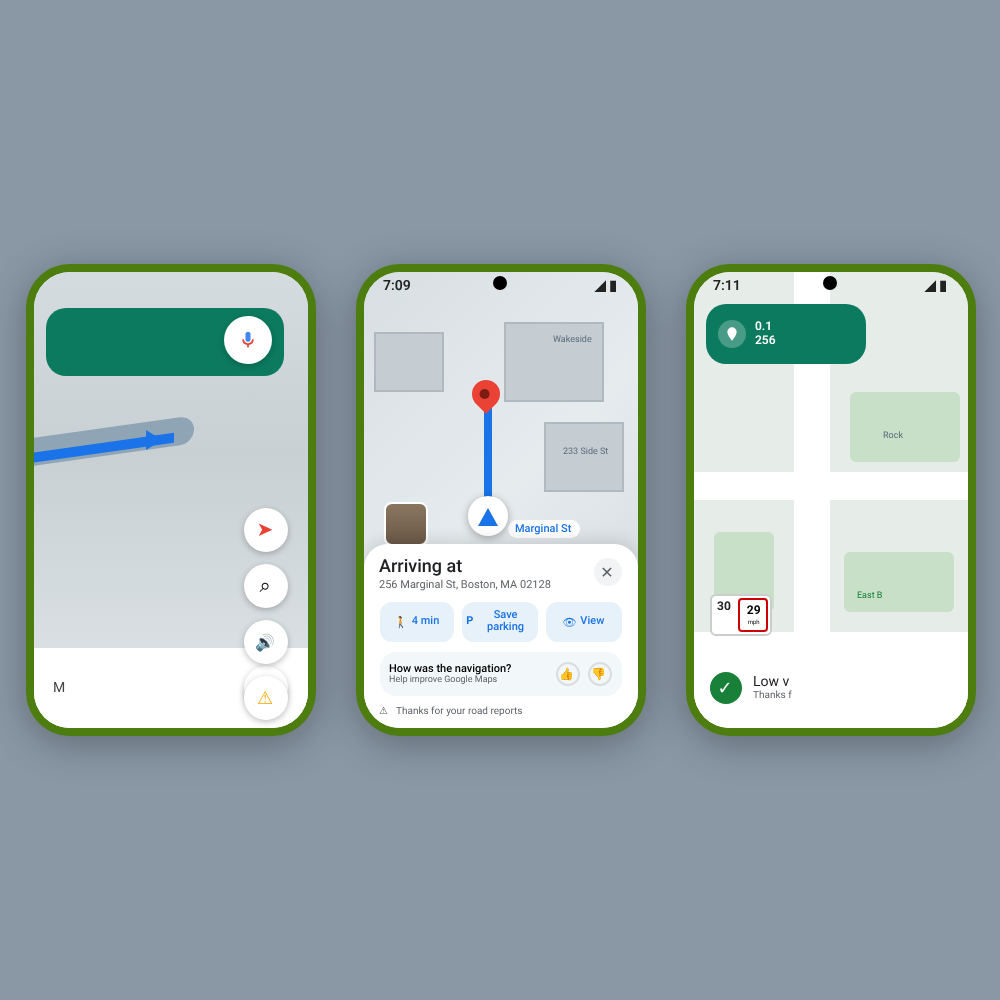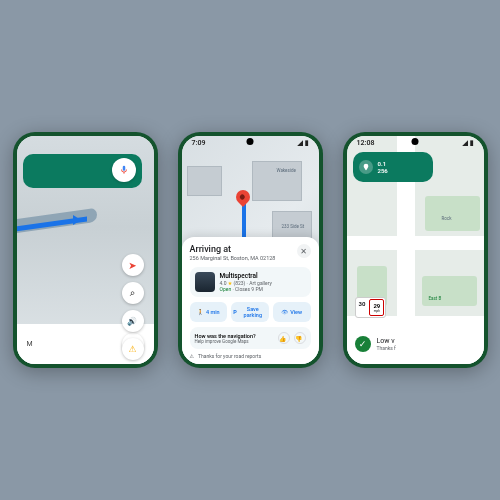--- a/index.html
+++ b/index.html
@@ -10,21 +10,21 @@
     font-family: -apple-system, Roboto, Arial, sans-serif;
     display: flex;
     align-items: center;
     justify-content: center;
     gap: 20px;
     overflow: hidden;
   }
   .phone {
     width: 145px;
     height: 236px;
-    background: #14532d;
+    background: #4d7c0f;
     border-radius: 22px;
     padding: 4px;
     position: relative;
     box-shadow: 0 4px 20px rgba(0,0,0,0.3);
     flex-shrink: 0;
   }
   .phone.left { margin-left: -90px; }
   .phone.right { margin-right: -90px; }
   .screen {
     width: 100%;
@@ -332,36 +332,20 @@
 
     <div class="sheet">
       <div class="sheet-header">
         <div>
           <div class="arr-title">Arriving at</div>
           <div class="arr-addr">256 Marginal St, Boston, MA 02128</div>
         </div>
         <div class="close-x">✕</div>
       </div>
 
-      <div class="place-card">
-        <div class="place-img"></div>
-        <div>
-          <div class="place-name">Multispectral</div>
-          <div class="place-meta">
-            <span>4.0</span>
-            <span class="stars">★</span>
-            <span>(823)</span> ·
-            <span>Art gallery</span>
-          </div>
-          <div class="place-meta">
-            <span class="open">Open</span>
-            <span>· Closes 9 PM</span>
-          </div>
-        </div>
-      </div>
 
       <div class="chip-row">
         <div class="chip">
           <span>🚶</span>
           <span>4 min</span>
         </div>
         <div class="chip">
           <span style="font-weight:700">P</span>
           <span>Save parking</span>
         </div>
@@ -387,21 +371,21 @@
         <span>Thanks for your road reports</span>
       </div>
     </div>
   </div>
 </div>
 
 <div class="phone right">
   <div class="camera-hole"></div>
   <div class="screen">
     <div class="statusbar">
-      <span>12:08</span>
+      <span>7:11</span>
       <span>◢ ▮</span>
     </div>
     <div class="map-r">
       <div class="road-grid" style="top:0;left:50px;width:18px;height:100%"></div>
       <div class="road-grid" style="top:100px;left:0;width:100%;height:14px"></div>
       <div class="road-grid" style="top:180px;left:0;width:100%;height:14px"></div>
       <div class="park" style="top:60px;left:78px;width:55px;height:35px"></div>
       <div class="park" style="top:130px;left:10px;width:30px;height:40px"></div>
       <div class="park" style="top:140px;left:75px;width:55px;height:30px"></div>
       <div class="map-text" style="top:160px;left:82px;color:#188038">East B</div>

